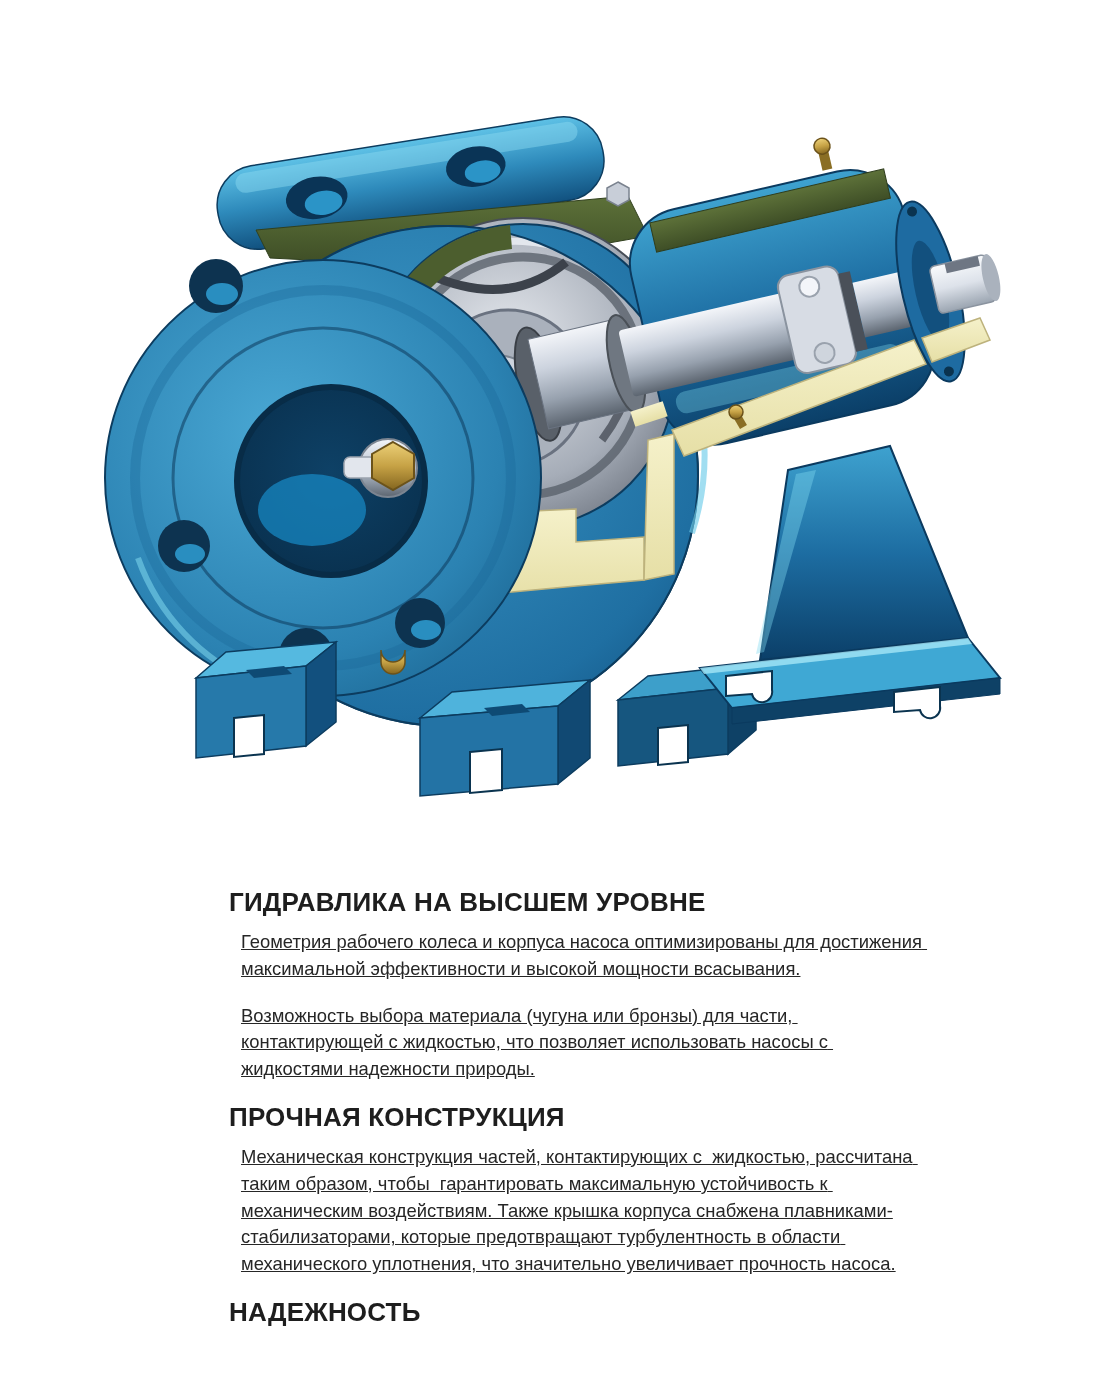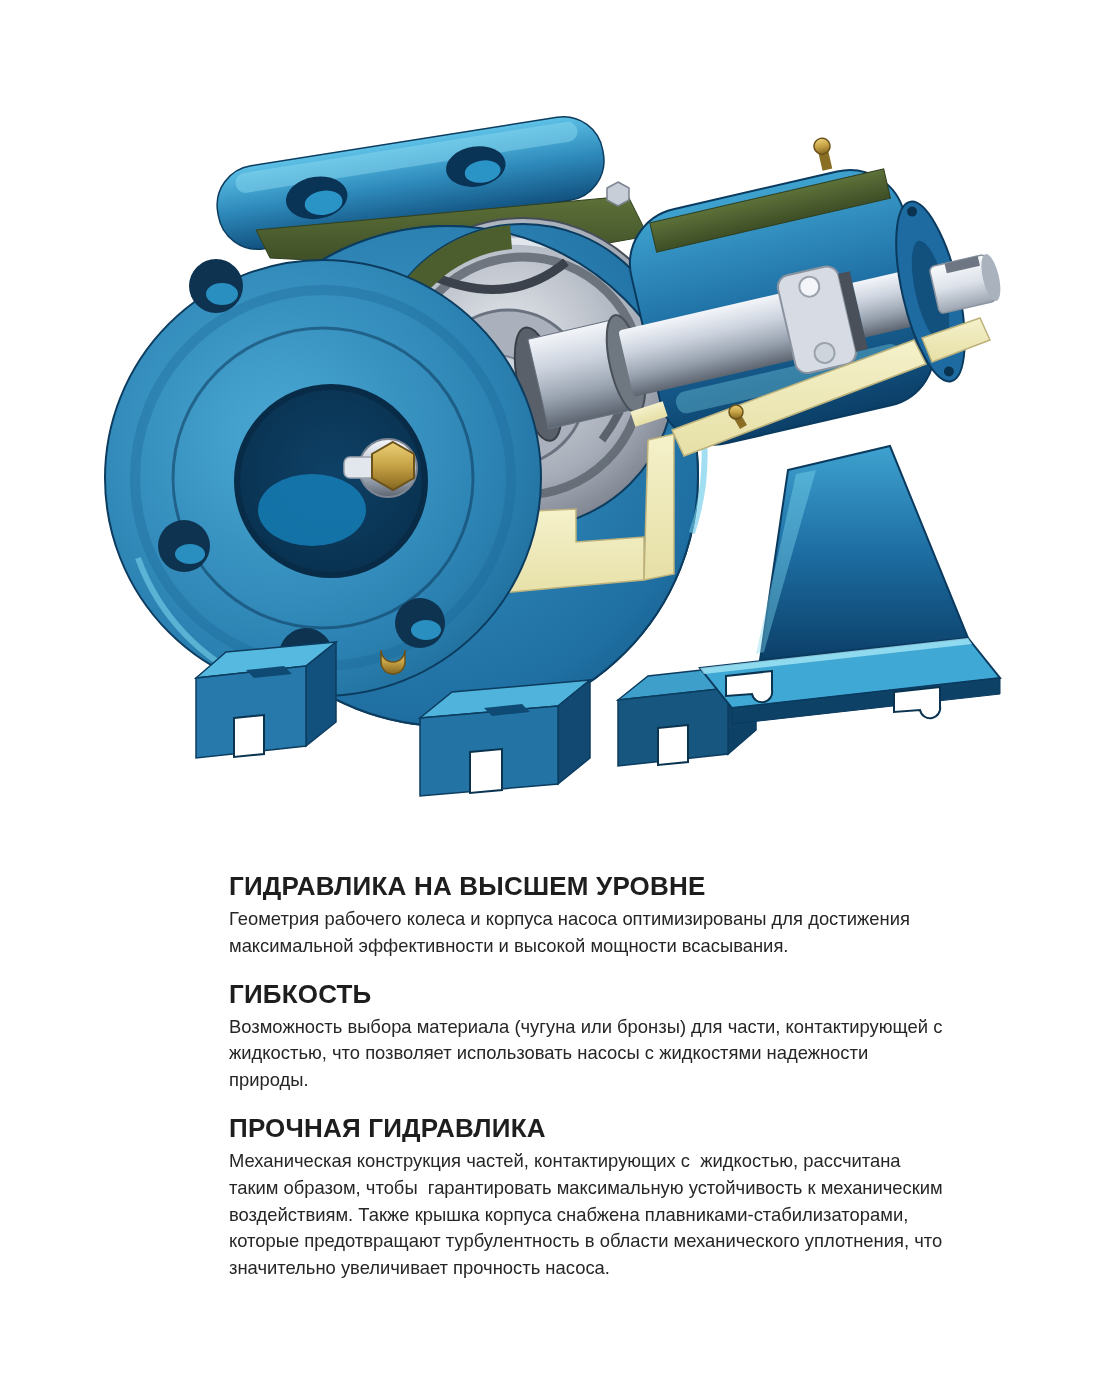--- a/index.html
+++ b/index.html
@@ -11,25 +11,26 @@
   .page{position:absolute;inset:0;background:#ffffff;}
   figure.pump{
     position:absolute;left:88px;top:78px;width:940px;height:740px;margin:0;
   }
   .content{
     position:absolute;left:229px;top:872px;width:718px;color:#262626;
   }
   .content section + section{margin-top:20px;}
   .content h2{
     font-size:26px;line-height:29px;font-weight:bold;color:#1e1e1e;
-    margin:0 0 5px 0;letter-spacing:0.2px;
+    margin:16px 0 5px 0;letter-spacing:0.2px;
   }
   .content p{
-    font-size:18.4px;line-height:26.8px;margin:0;
+    font-size:18.4px;line-height:26.8px;margin:12px;
     white-space:pre-wrap;
+    text-decoration:underline;
   }
 </style>
 </head>
 <body>
 
 <div class="page">
 
   <figure class="pump">
     <svg width="940" height="740" viewBox="0 0 940 740" xmlns="http://www.w3.org/2000/svg">
       <defs>
@@ -250,24 +251,24 @@
       </g>
     </svg>
   </figure>
 
   <main class="content">
     <section>
       <h2>ГИДРАВЛИКА НА ВЫСШЕМ УРОВНЕ</h2>
       <p>Геометрия рабочего колеса и корпуса насоса оптимизированы для достижения максимальной эффективности и высокой мощности всасывания.</p>
     </section>
     <section>
-      <h2>ГИБКОСТЬ</h2>
       <p>Возможность выбора материала (чугуна или бронзы) для части, контактирующей с жидкостью, что позволяет использовать насосы с жидкостями надежности природы.</p>
     </section>
     <section>
-      <h2>ПРОЧНАЯ ГИДРАВЛИКА</h2>
+      <h2>ПРОЧНАЯ КОНСТРУКЦИЯ</h2>
       <p>Механическая конструкция частей, контактирующих с  жидкостью, рассчитана таким образом, чтобы  гарантировать максимальную устойчивость к механическим воздействиям. Также крышка корпуса снабжена плавниками-стабилизаторами, которые предотвращают турбулентность в области механического уплотнения, что значительно увеличивает прочность насоса.</p>
     </section>
     <section>
+      <h2>НАДЕЖНОСТЬ</h2>
     </section>
   </main>
 
 </div>
 
 </body></html>

